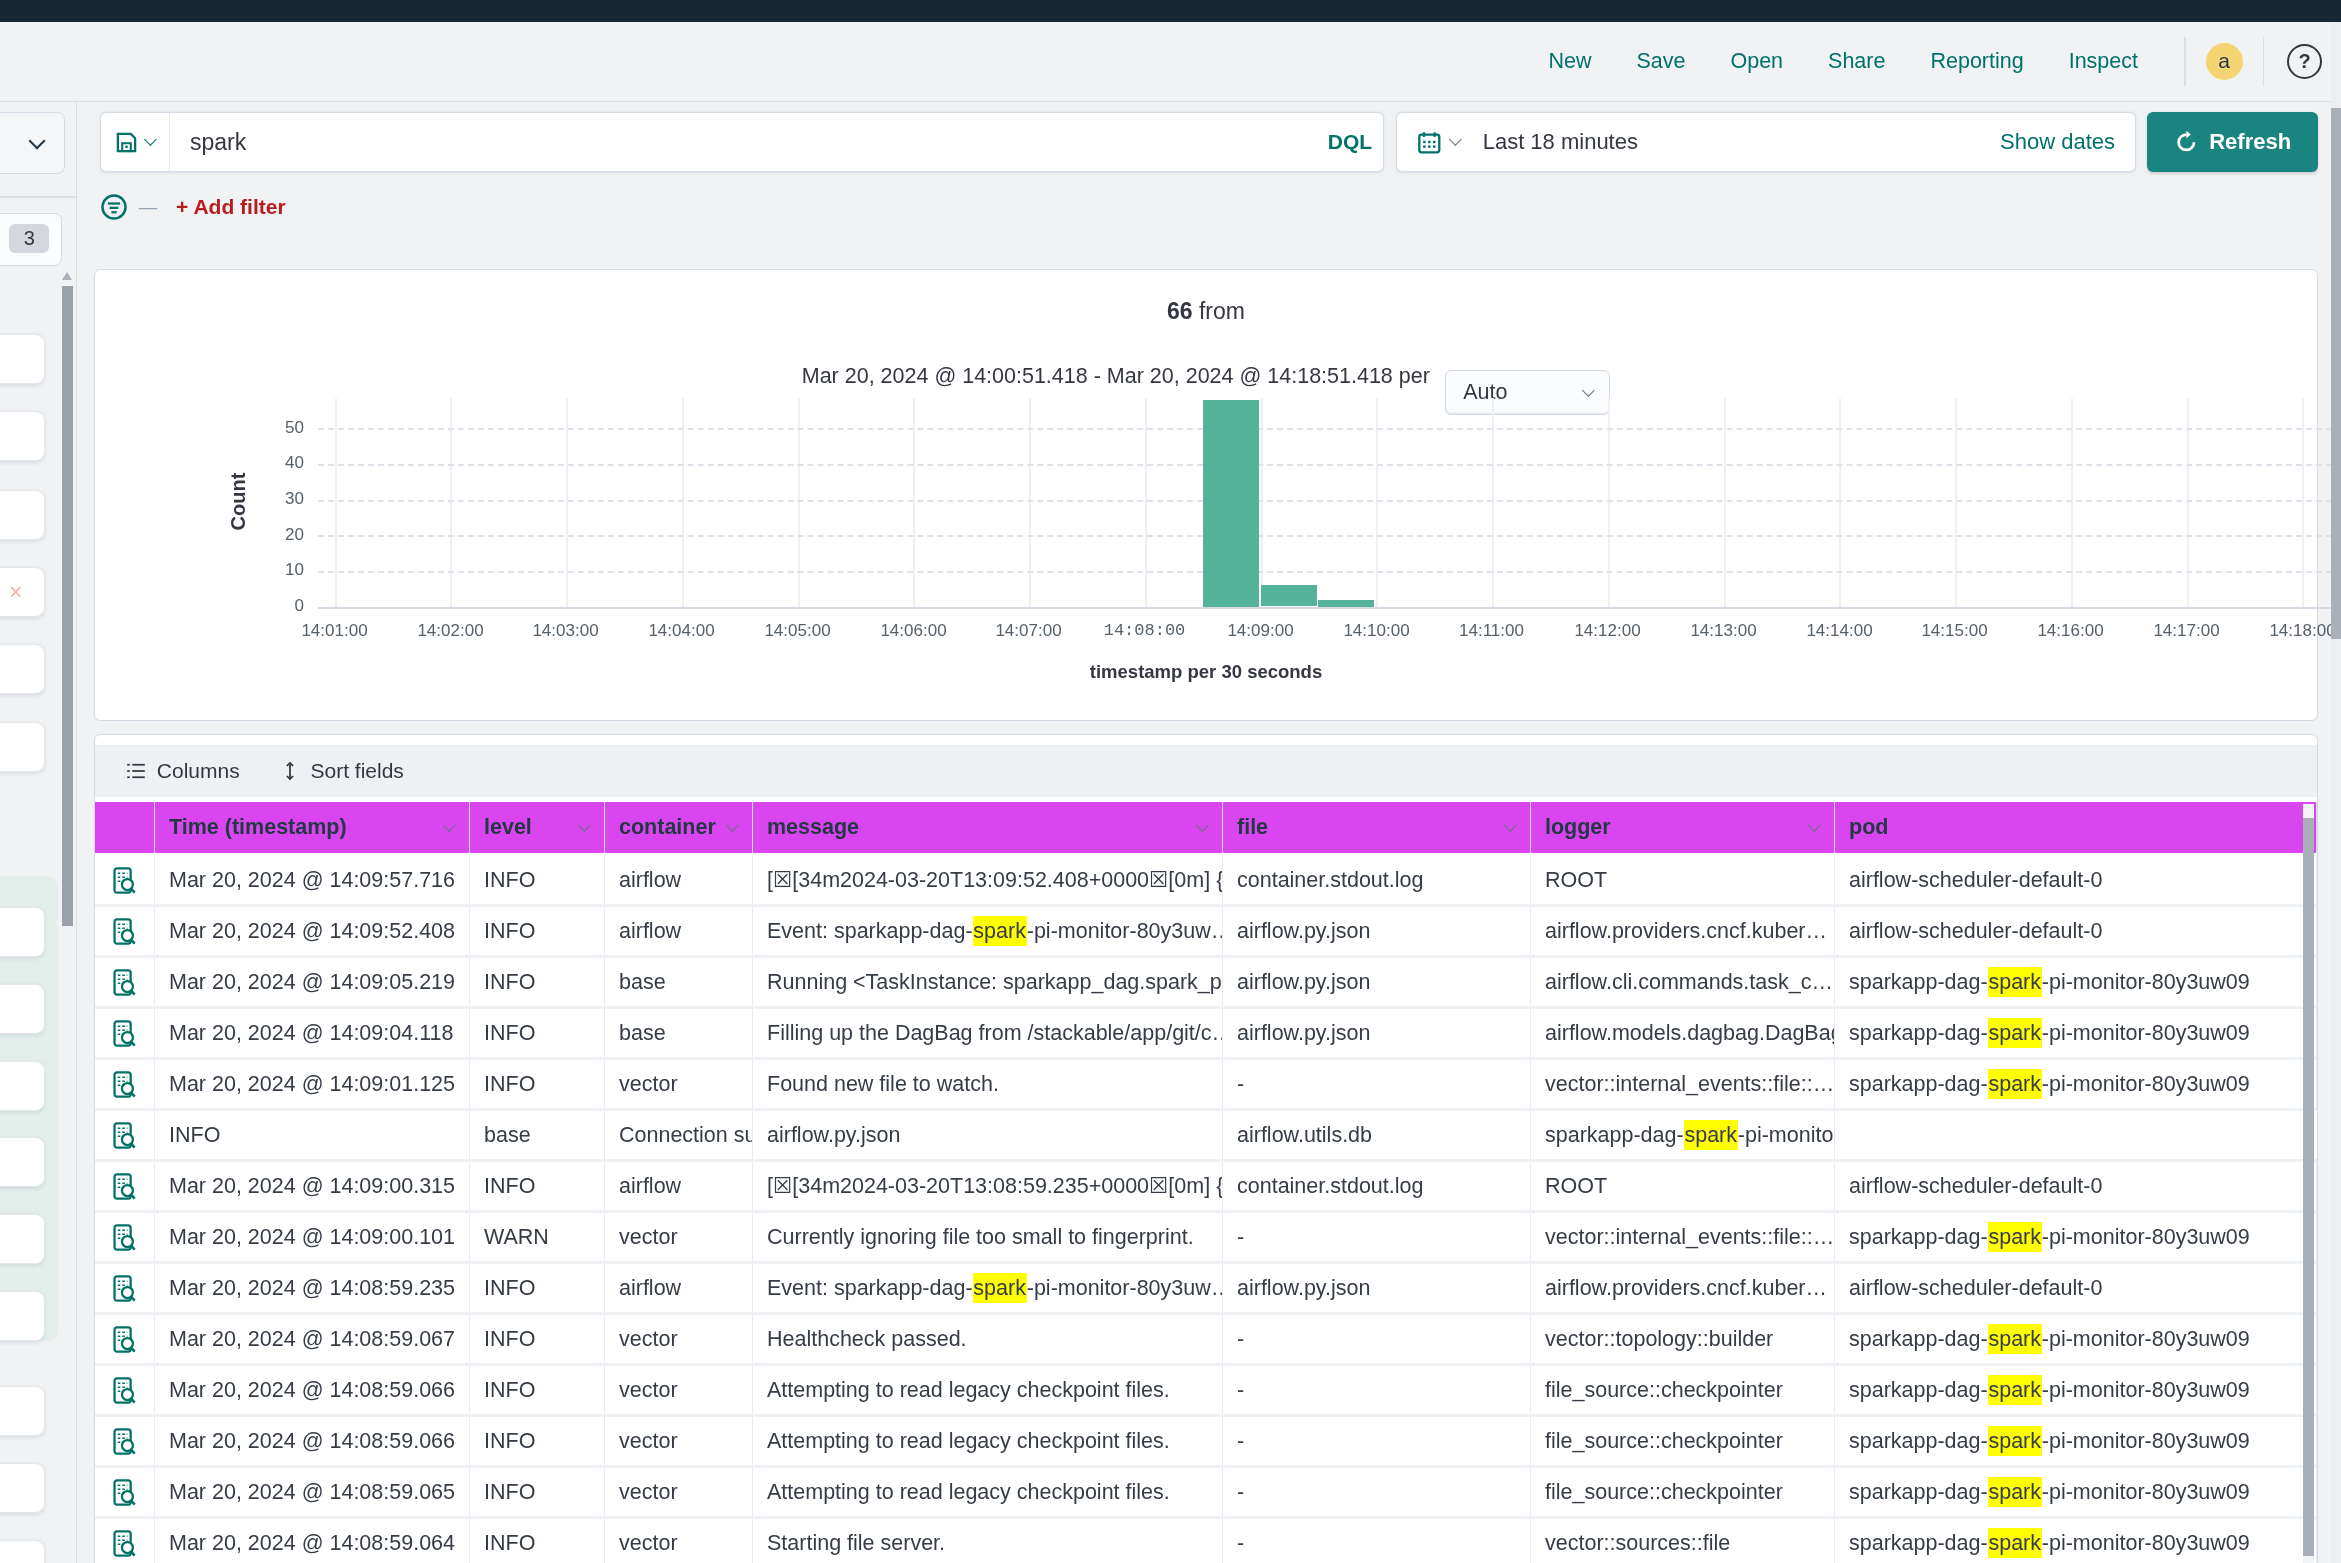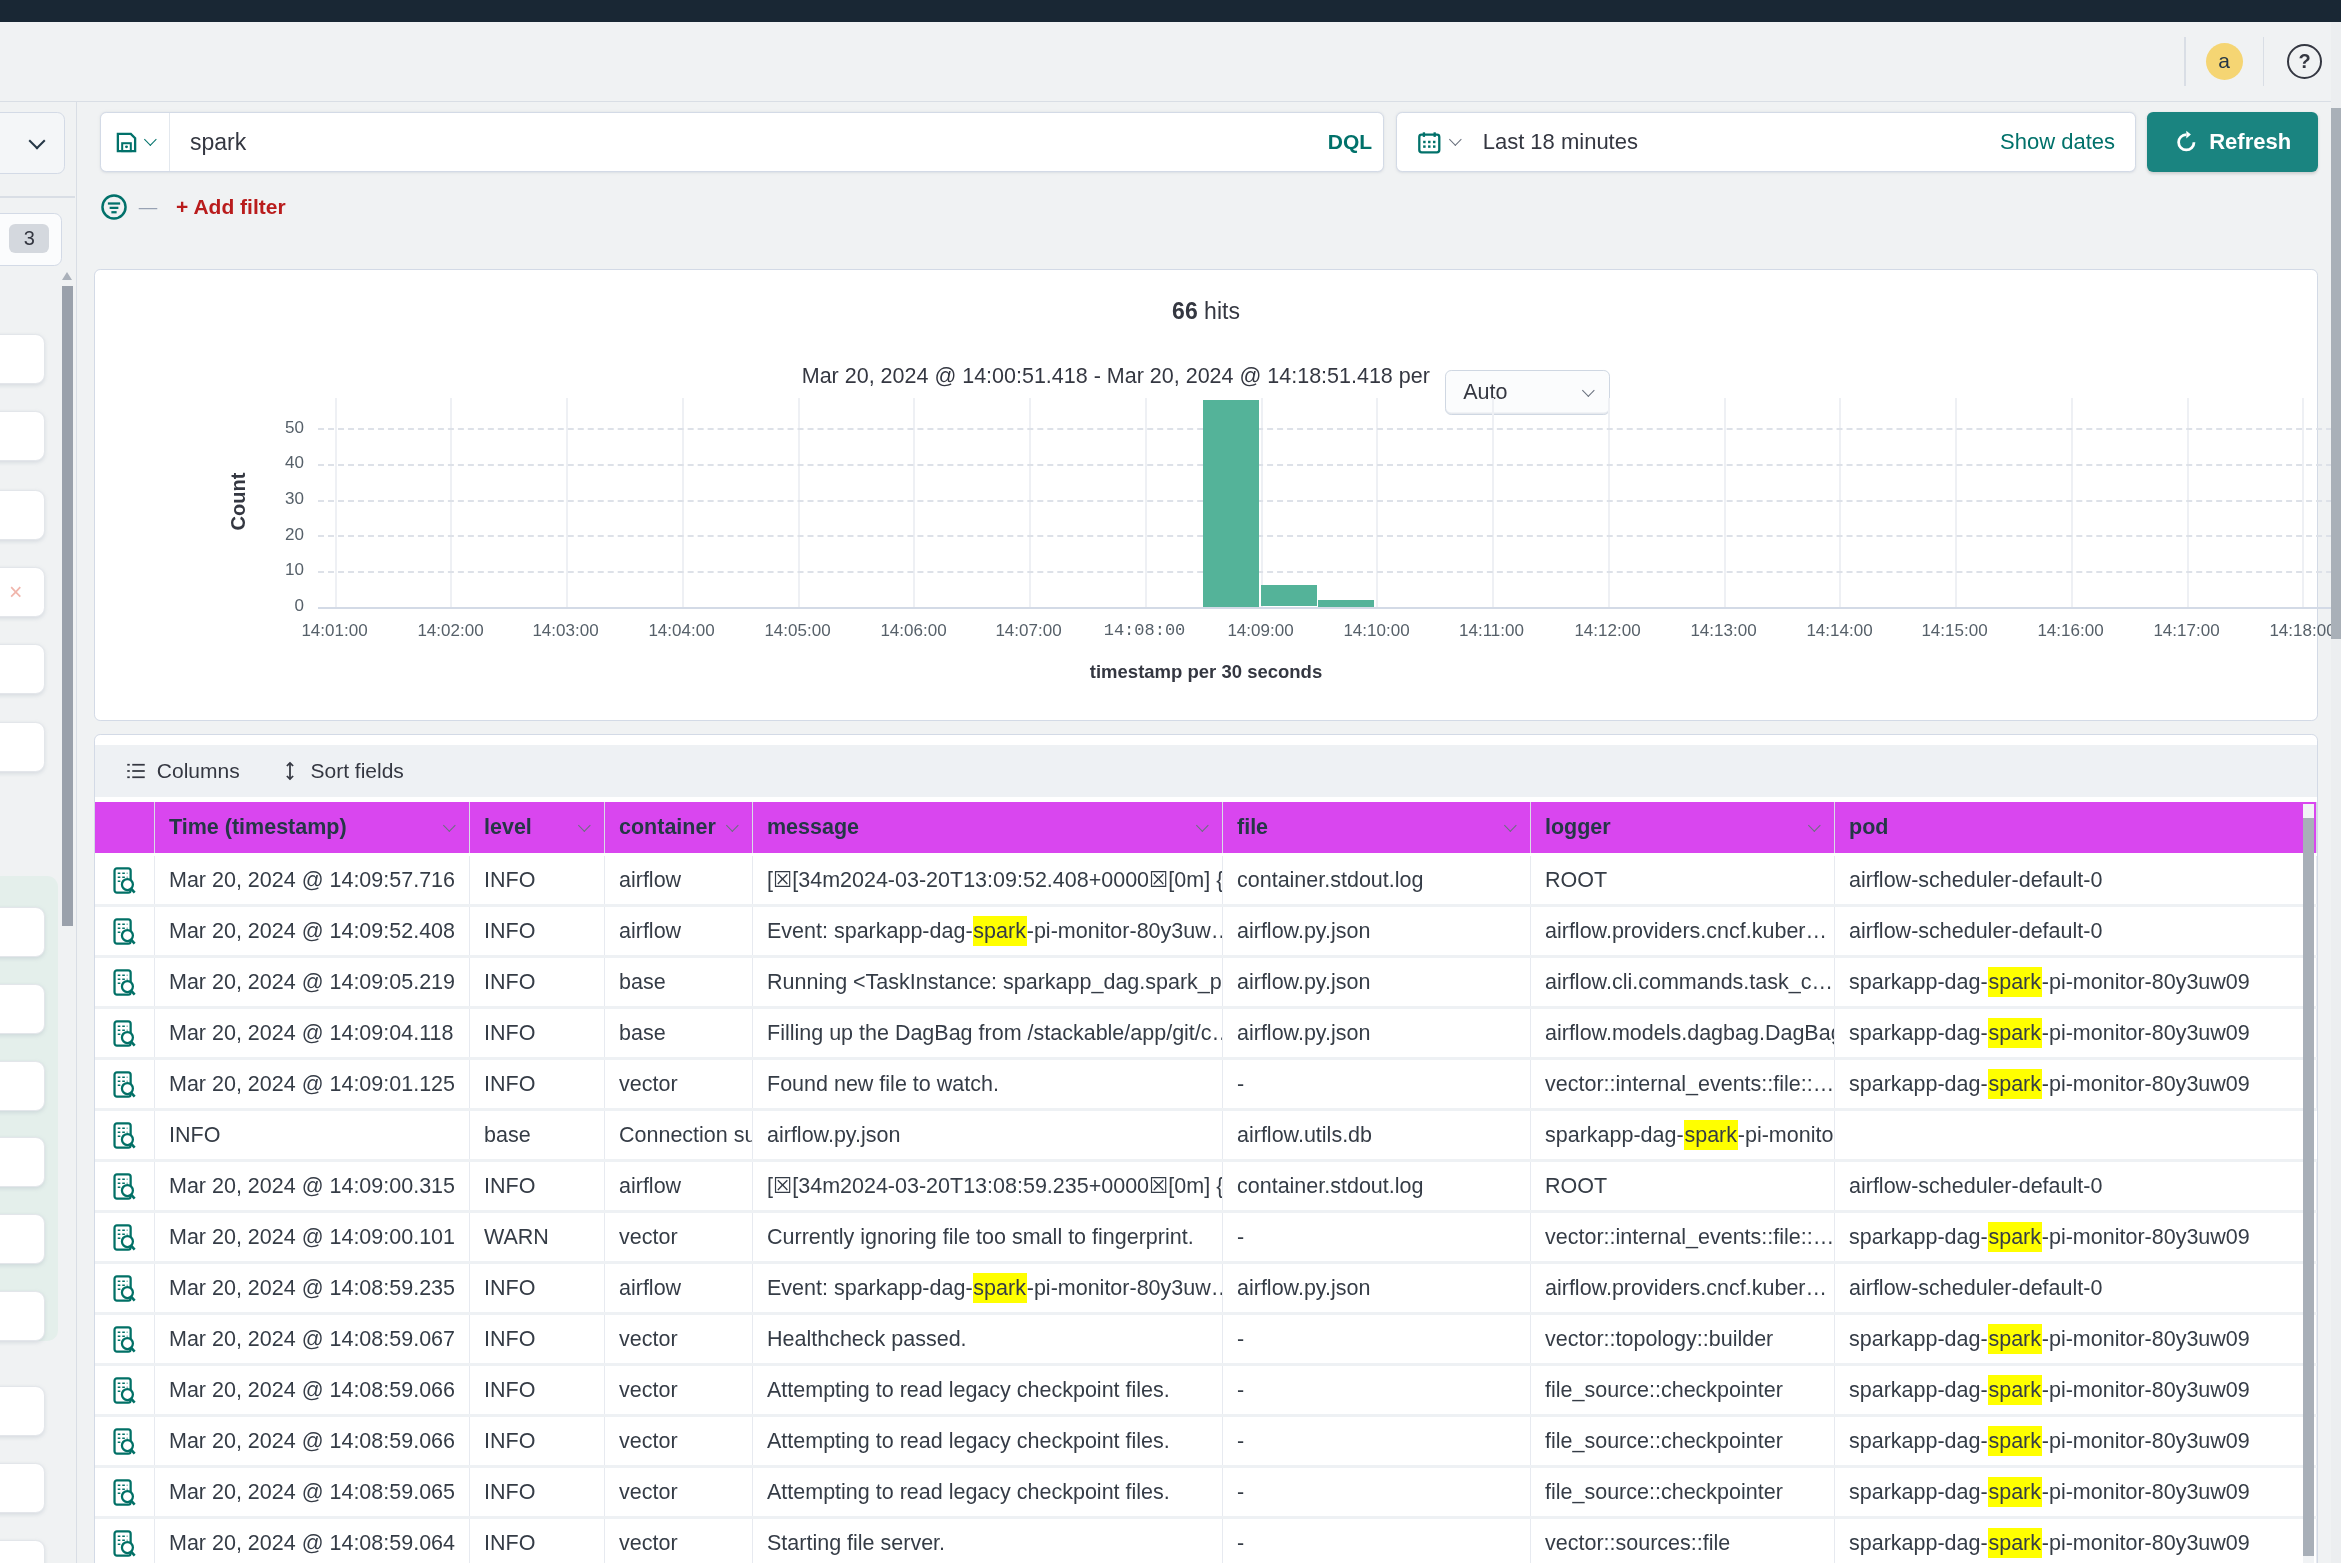--- a/index.html
+++ b/index.html
@@ -105,20 +105,28 @@
   .page-scroll{left:2331px;top:21.5px;width:10.8px;height:1542px;background:#eceef0;}
   .page-scroll .thumb{position:absolute;left:0;top:86px;width:10.8px;height:531px;background:#a9b0b8;}
   svg{display:block;}
 </style>
 </head>
 <body>
 
 <div class="abs topstrip"></div>
 
 <div class="abs header">
+  <div class="nav-links">
+    <span class="nav-link">New</span>
+    <span class="nav-link">Save</span>
+    <span class="nav-link">Open</span>
+    <span class="nav-link">Share</span>
+    <span class="nav-link">Reporting</span>
+    <span class="nav-link">Inspect</span>
+  </div>
   <div class="vdiv"></div>
   <div class="avatar">a</div>
   <div class="vdiv" style="margin-right:1.5px;"></div>
   <div class="help-btn">?</div>
 </div>
 
 <div class="abs sidebar">
   <div class="sb-collapse">
     <span class="chev"></span>
   </div>
@@ -199,21 +207,21 @@
     <line x1="6.5" y1="11" x2="9.5" y2="11" stroke="#01716a" stroke-width="1.3"></line>
   </svg>
   <span class="filter-dash">—</span>
   <span class="addfilter">+ Add filter</span>
 </div>
 
 <div class="abs histpanel">
   <div class="hits-line">
     <b>66</b>
     <span> </span>
-    <span>hits</span>
+    <span>from</span>
   </div>
   <div class="range-line">
     <span class="range-text">Mar 20, 2024 @ 14:00:51.418 - Mar 20, 2024 @ 14:18:51.418 per</span>
     <div class="interval-select">
       <span>Auto</span>
       <span class="chev sm"></span>
     </div>
   </div>
   <div class="count-label">Count</div>
   <div id="chart-layer">

